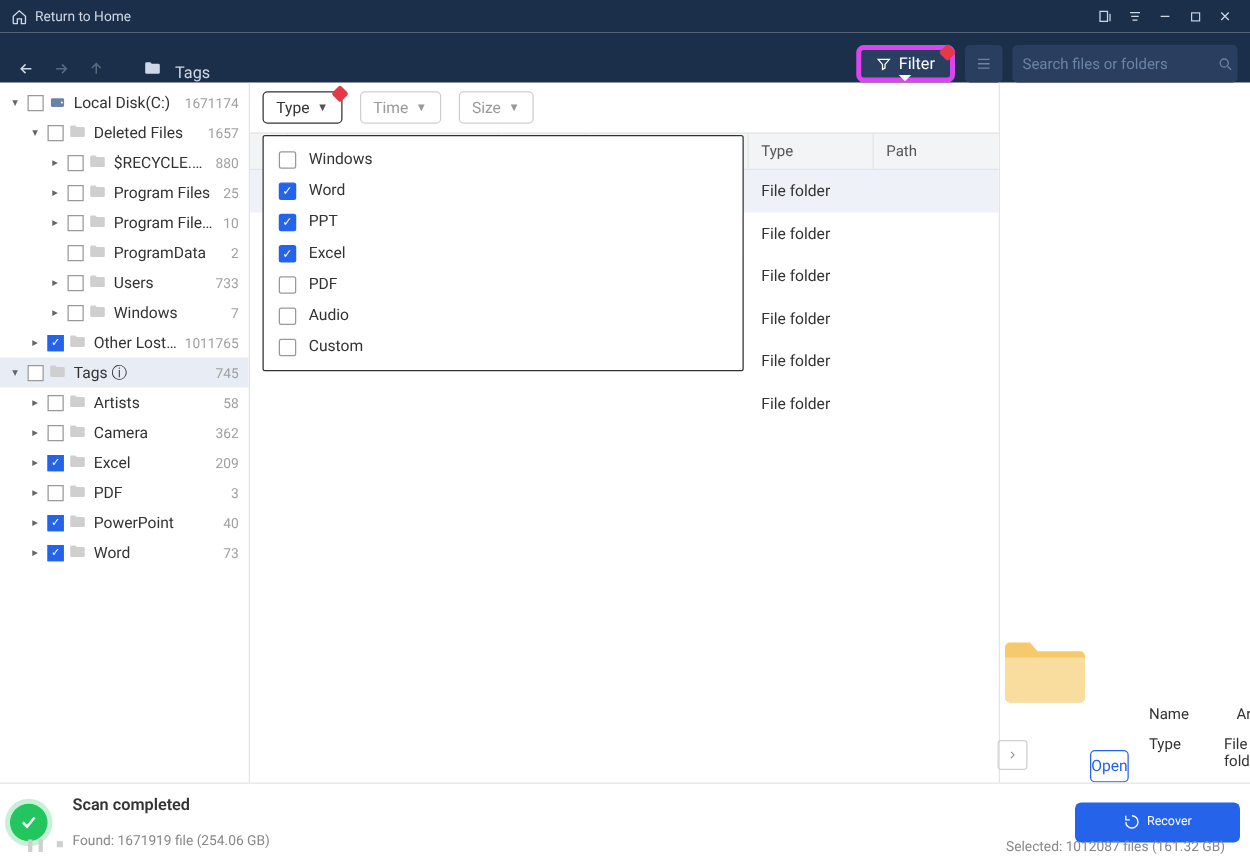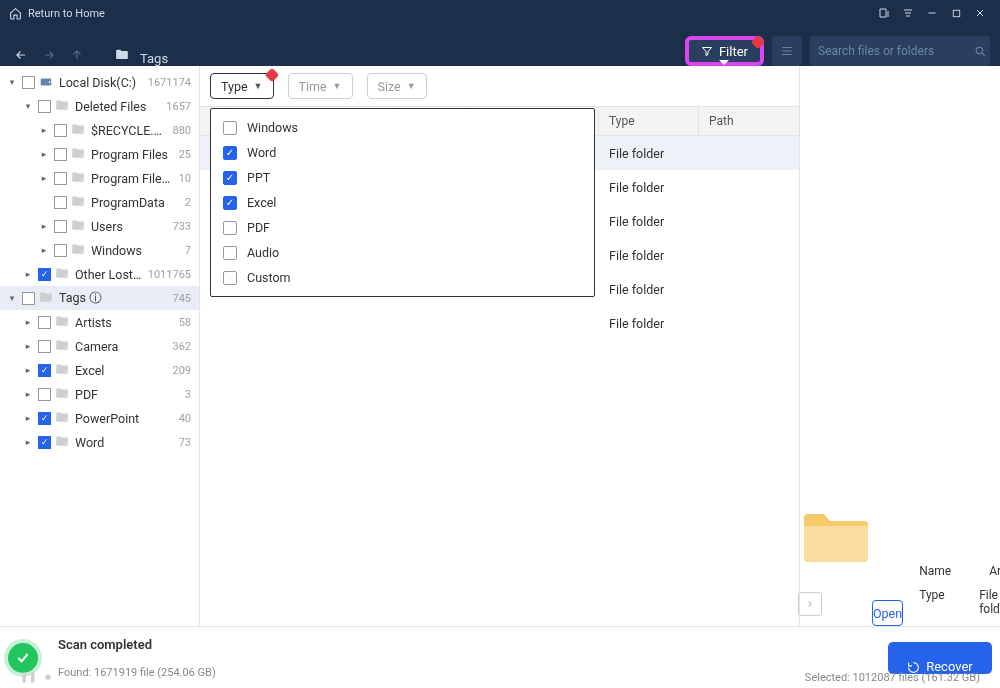--- a/index.html
+++ b/index.html
@@ -62,21 +62,21 @@
 .meta { width: 100%; padding: 0 16px; margin-top: 28px; }
 .meta-row { display: flex; margin-bottom: 10px; font-size: 12px; }
 .meta-label { width: 70px; color: #333; }
 .meta-val { color: #333; }
 .nav-next { position: absolute; bottom: 10px; right: 178px; width: 24px; height: 24px; border: 1px solid #cfcfcf; border-radius: 3px; display: flex; align-items: center; justify-content: center; color: #888; cursor: pointer; }
 .footer { height: 62px; border-top: 1px solid #e4e4e4; display: flex; align-items: center; padding: 0 8px; position: relative; }
 .status-icon { width: 30px; height: 30px; border-radius: 50%; background: #22c55e; display: flex; align-items: center; justify-content: center; color: #fff; margin-right: 20px; box-shadow: 0 0 0 4px rgba(34,197,94,0.25); }
 .status-text { font-size: 13px; color: #333; font-weight: 600; }
 .status-sub { font-size: 11px; color: #888; margin-top: 14px; }
 .footer .spacer { flex: 1; }
-.recover-btn { width: 104px; height: 32px; background: #2563eb; color: #fff; border: none; border-radius: 5px; font-size: 13px; cursor: pointer; display: inline-flex; align-items: flex-end; justify-content: center; gap: 6px; }
+.recover-btn { width: 132px; height: 32px; background: #2563eb; color: #fff; border: none; border-radius: 5px; font-size: 10px; cursor: pointer; display: inline-flex; align-items: center; justify-content: center; gap: 6px; }
 .selected-info { position: absolute; right: 20px; bottom: 4px; font-size: 11px; color: #888; }
 .pause-icons { position: absolute; left: 20px; bottom: 6px; color: #cfcfcf; font-size: 10px; display: flex; gap: 8px; }
 svg { display: block; }
 </style>
 </head>
 <body>
 
 <div class="titlebar">
   <span class="home-icon">
     <svg width="13" height="13" viewBox="0 0 24 24" fill="none" stroke="currentColor" stroke-width="2">

